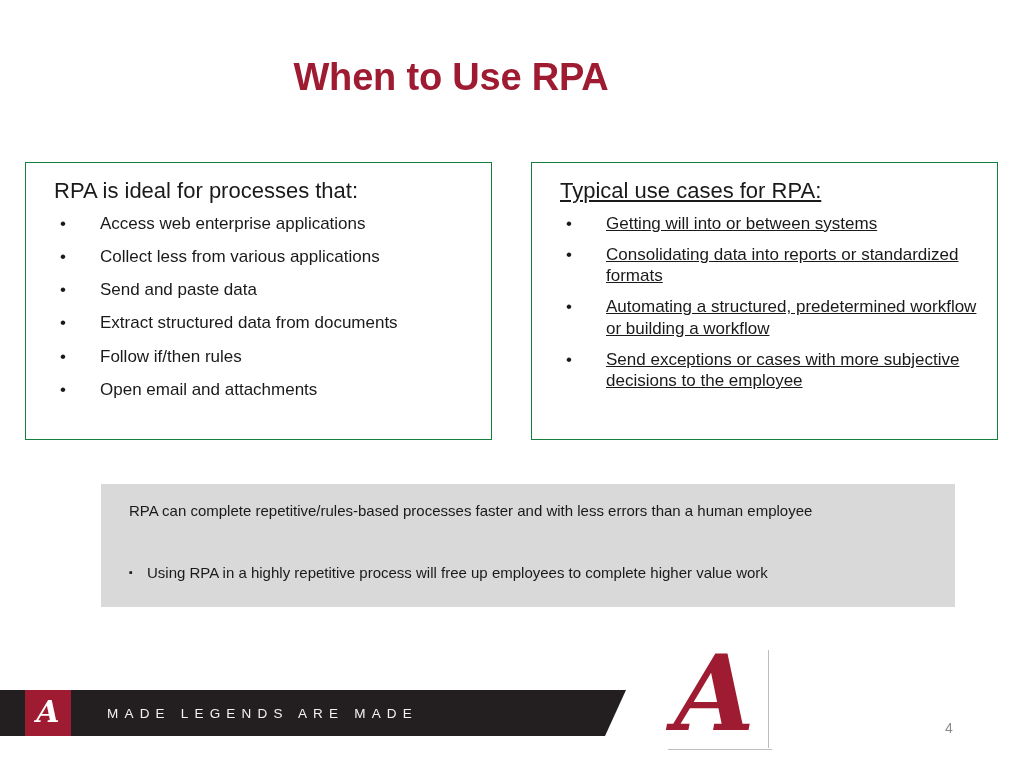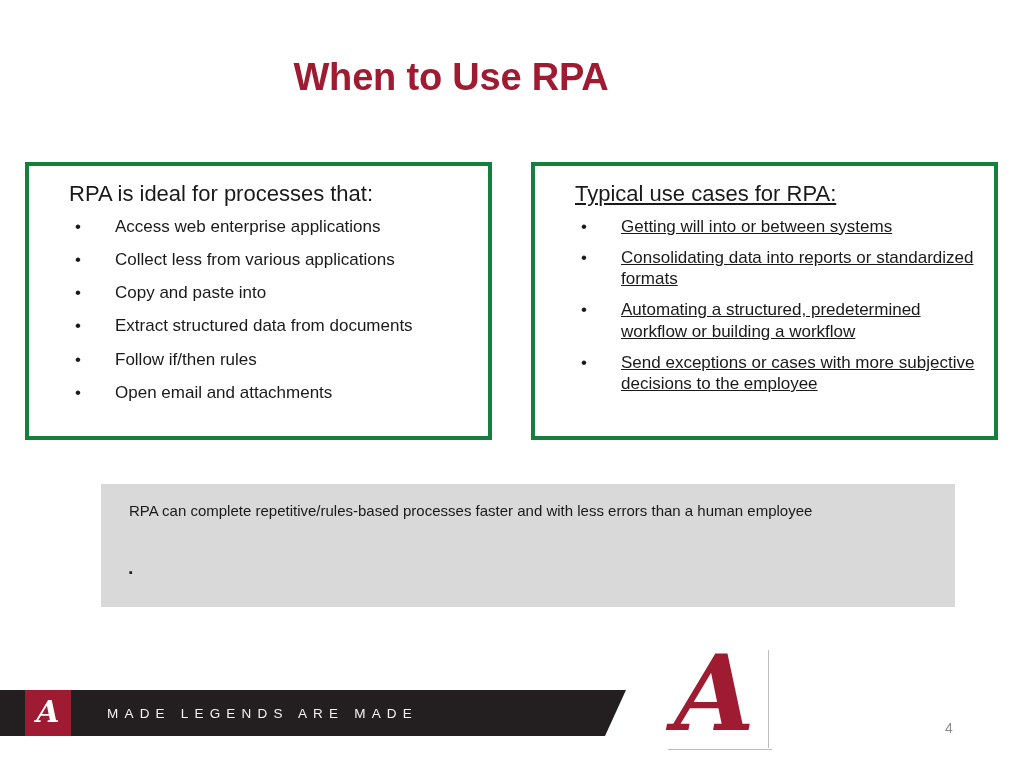--- a/index.html
+++ b/index.html
@@ -28,23 +28,23 @@
     font-weight: bold;
     letter-spacing: -0.2px;
     color: #9E1B32;
     line-height: 1.1;
   }
 
   
   .content-box {
     position: absolute;
     background: #ffffff;
-    border: 4px solid #15803d;
+    border: 1px solid #15803d;
     box-sizing: border-box;
-    padding: 12px 14px 10px 28px;
+    padding: 12px 14px 10px 16px;
   }
   #box-left  { left: 25px;  top: 162px; width: 467px; height: 278px; }
   #box-right { left: 531px; top: 162px; width: 467px; height: 278px; text-decoration: underline; }
 
   .box-heading {
     font-size: 22px;
     line-height: 1.25;
     color: #1a1a1a;
     margin: 2px 0 8px 12px;
     font-weight: normal;
@@ -217,21 +217,21 @@
     <li class="bullet-item">
       <span class="bullet-dot">•</span>
       <span>Access web enterprise applications</span>
     </li>
     <li class="bullet-item">
       <span class="bullet-dot">•</span>
       <span>Collect less from various applications</span>
     </li>
     <li class="bullet-item">
       <span class="bullet-dot">•</span>
-      <span>Copy and paste into</span>
+      <span>Send and paste data</span>
     </li>
     <li class="bullet-item">
       <span class="bullet-dot">•</span>
       <span>Extract structured data from documents</span>
     </li>
     <li class="bullet-item">
       <span class="bullet-dot">•</span>
       <span>Follow if/then rules</span>
     </li>
     <li class="bullet-item">
@@ -260,20 +260,21 @@
       <span class="bullet-dot">•</span>
       <span>Send exceptions or cases with more subjective decisions to the employee</span>
     </li>
   </ul>
 </div>
 
 <div id="callout">
   <p class="callout-para">RPA can complete repetitive/rules-based processes faster and with less errors than a human employee</p>
   <p class="callout-bullet">
     <span class="sq">▪</span>
+    <span>Using RPA in a highly repetitive process will free up employees to complete higher value work</span>
   </p>
 </div>
 
 <div id="footer-banner"></div>
 <div id="banner-logo-square">
   <span class="script-a">A</span>
 </div>
 <div id="banner-tagline">MADE LEGENDS ARE MADE</div>
 
 <div id="agility-logo">

